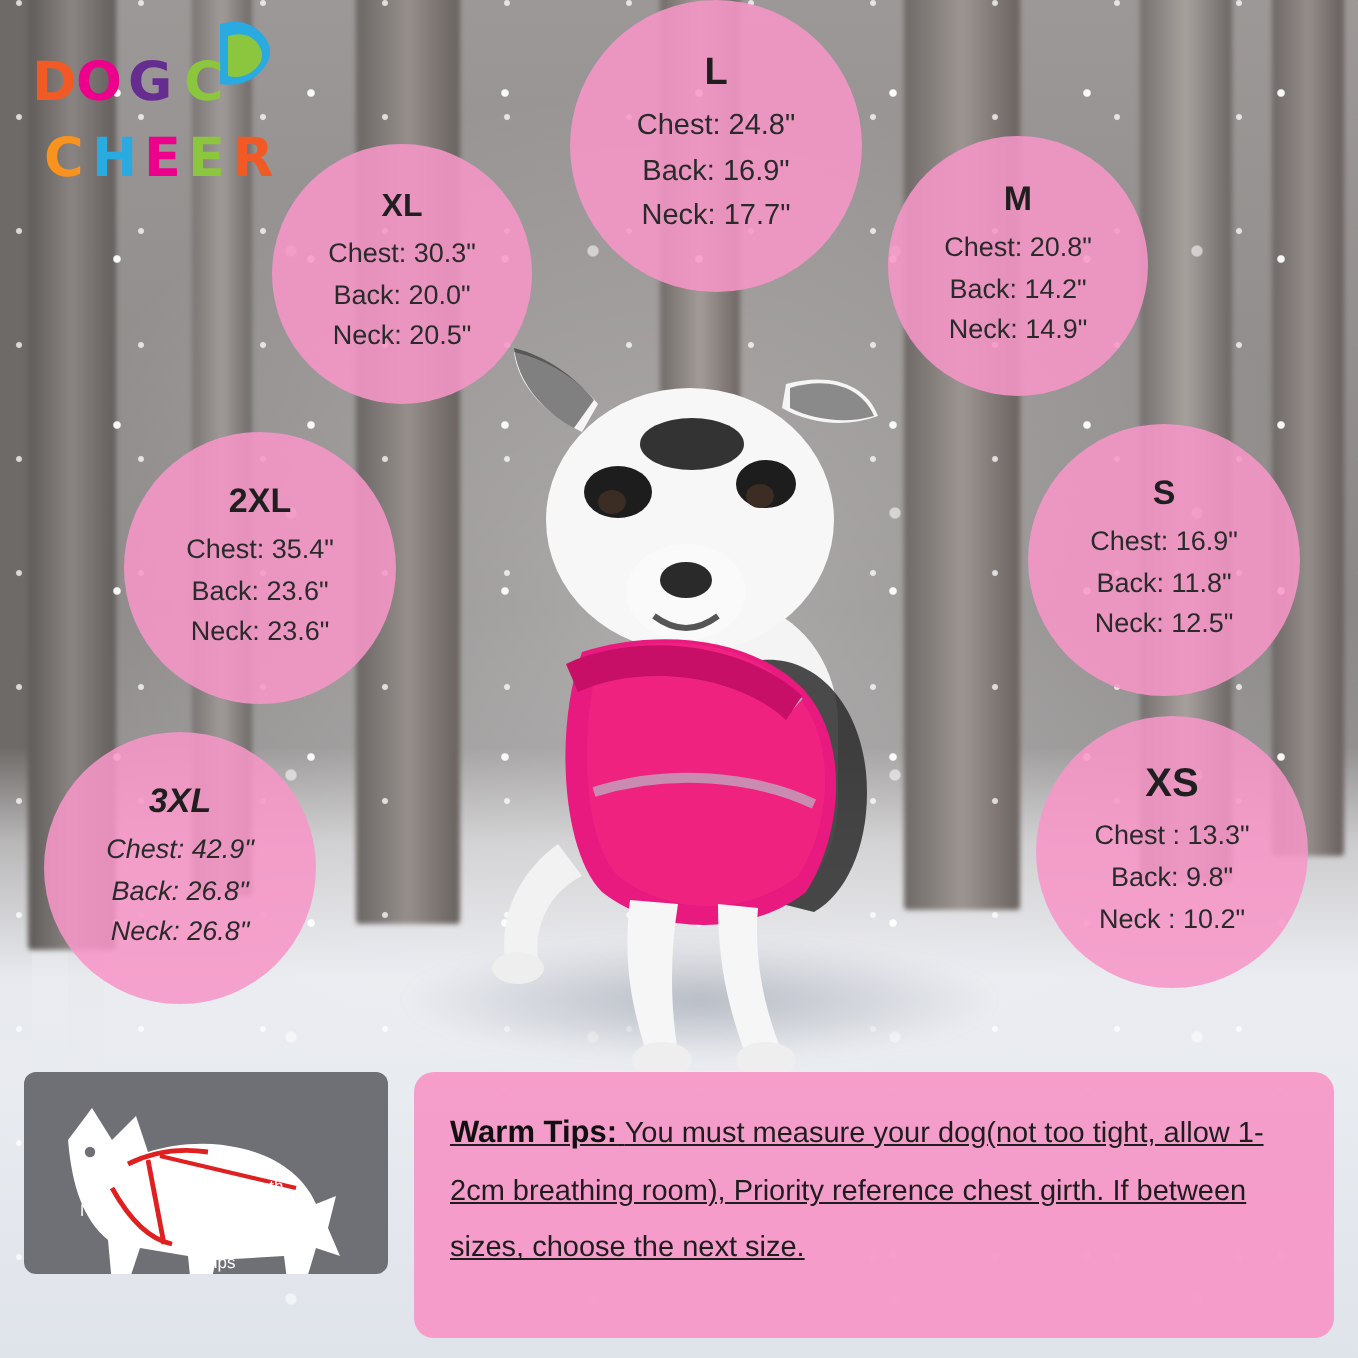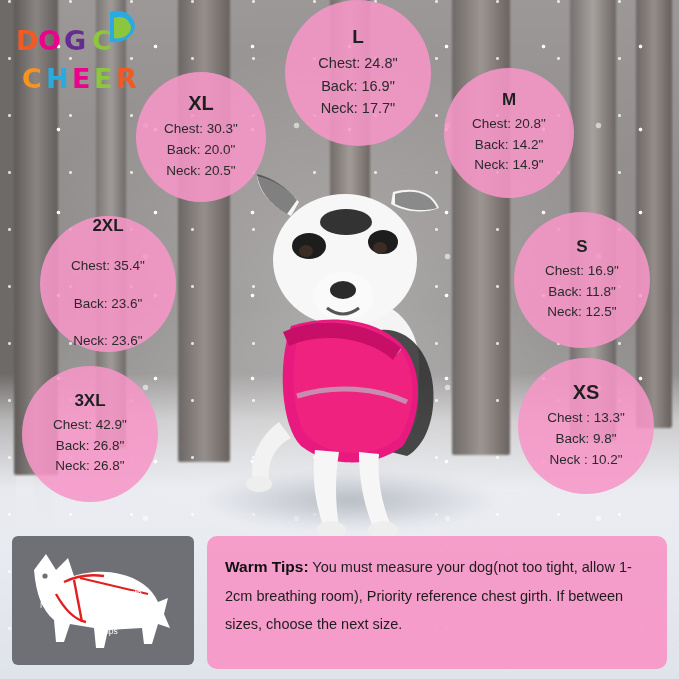--- a/index.html
+++ b/index.html
@@ -126,34 +126,35 @@
     height: 133px;
     background: rgba(246,150,199,0.92);
     border-radius: 10px;
     box-sizing: border-box;
     padding: 16px 18px 12px 18px;
   }
   .tips .body {
     font-size: 14.5px;
     line-height: 1.95;
     color: #1d1d1d;
+    text-decoration: underline;
   }
   .tips .label {
     font-weight: bold;
     font-size: 15.5px;
     color: #101010;
   }
 
   
   .diagram {
     position: absolute;
     left: 12px;
     top: 536px;
     width: 182px;
-    height: 129px;
+    height: 101px;
     background: #6e7076;
     border-radius: 6px;
     overflow: hidden;
   }
   .diagram .cap {
     position: absolute;
     font-size: 8.5px;
     color: #ffffff;
     white-space: nowrap;
   }
@@ -224,44 +225,44 @@
   </div>
 
   <div id="bubbles">
       <div class="bubble" style="left: 285px; top: 0px; width: 146px; height: 146px; font-size: 14.5px;">
         <div class="title" style="font-size: 19px;">L</div>
         <div class="line">Chest: 24.8"</div>
         <div class="line">Back: 16.9"</div>
         <div class="line">Neck: 17.7"</div>
       </div>
       <div class="bubble" style="left: 136px; top: 72px; width: 130px; height: 130px; font-size: 13.5px;">
-        <div class="title" style="font-size: 20px; text-align: center;">XL</div>
+        <div class="title" style="font-size: 16px; text-align: center;">XL</div>
         <div class="line">Chest: 30.3"</div>
         <div class="line">Back: 20.0"</div>
         <div class="line">Neck: 20.5"</div>
       </div>
       <div class="bubble" style="left: 444px; top: 68px; width: 130px; height: 130px; font-size: 13.5px;">
         <div class="title" style="font-size: 17px;">M</div>
         <div class="line">Chest: 20.8"</div>
         <div class="line">Back: 14.2"</div>
         <div class="line">Neck: 14.9"</div>
       </div>
-      <div class="bubble" style="left: 40px; top: 216px; width: 136px; height: 136px; font-size: 13.5px; justify-content: space-between;">
+      <div class="bubble" style="left: 62px; top: 216px; width: 136px; height: 136px; font-size: 13.5px;">
         <div class="title" style="font-size: 17px;">2XL</div>
         <div class="line">Chest: 35.4"</div>
         <div class="line">Back: 23.6"</div>
         <div class="line">Neck: 23.6"</div>
       </div>
       <div class="bubble" style="left: 514px; top: 212px; width: 136px; height: 136px; font-size: 13.5px;">
         <div class="title" style="font-size: 17px;">S</div>
         <div class="line">Chest: 16.9"</div>
         <div class="line">Back: 11.8"</div>
         <div class="line">Neck: 12.5"</div>
       </div>
-      <div class="bubble" style="left: 22px; top: 366px; width: 136px; height: 136px; font-size: 13.5px;">
+      <div class="bubble" style="left: 22px; top: 366px; width: 136px; height: 136px; font-size: 13.5px; font-style: italic;">
         <div class="title" style="font-size: 17px;">3XL</div>
         <div class="line">Chest: 42.9"</div>
         <div class="line">Back: 26.8"</div>
         <div class="line">Neck: 26.8"</div>
       </div>
       <div class="bubble" style="left: 518px; top: 358px; width: 136px; height: 136px; font-size: 13.5px;">
         <div class="title" style="font-size: 20px;">XS</div>
         <div class="line">Chest : 13.3"</div>
         <div class="line">Back: 9.8"</div>
         <div class="line">Neck : 10.2"</div>

